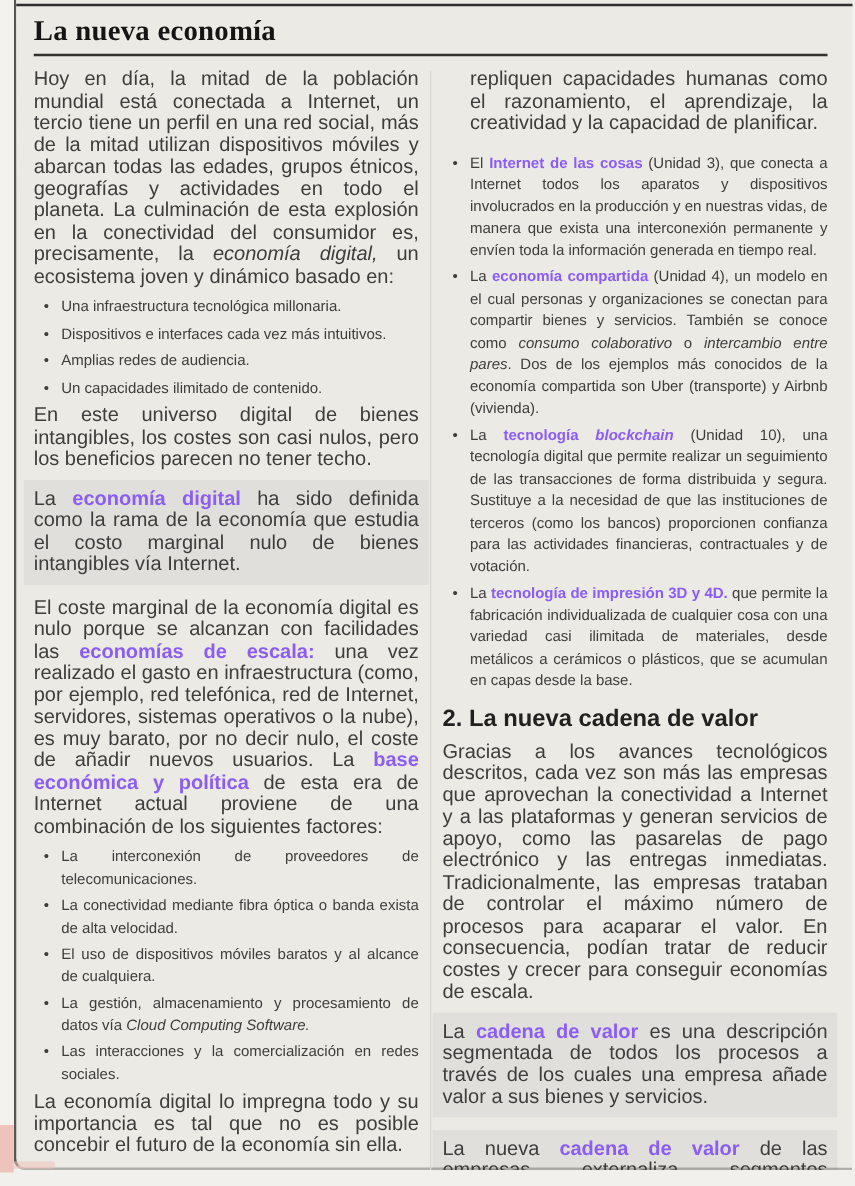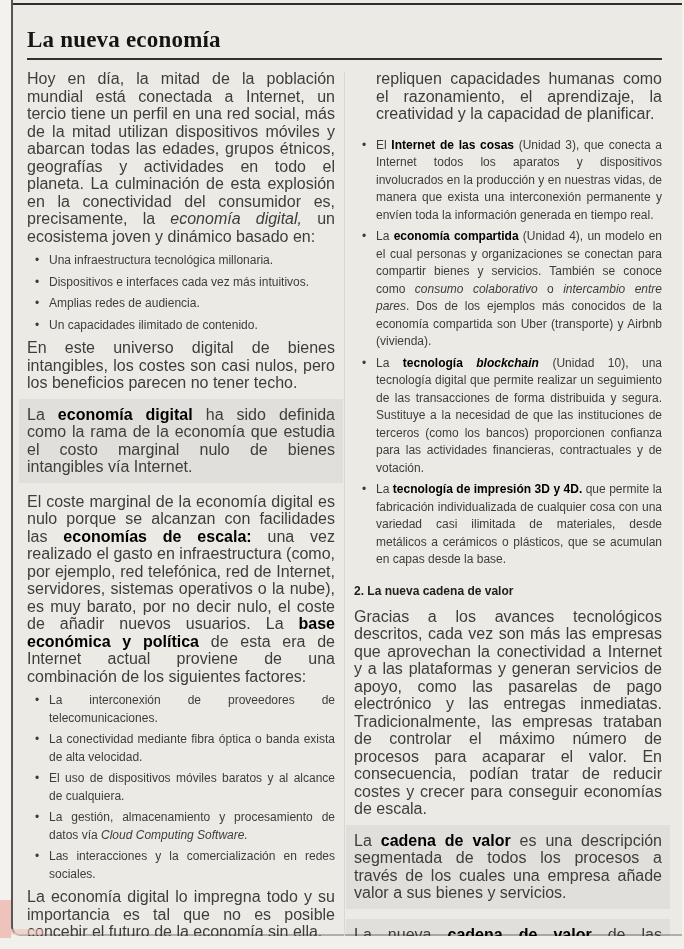--- a/index.html
+++ b/index.html
@@ -8,21 +8,21 @@
     background:var(--margin-bg,#f3f2ef);
     font-family:"Liberation Sans", sans-serif;
   }
   .content-area{
     position:absolute;left:11px;top:0;width:671px;height:936px;
     background:var(--page-bg,#ebeae5);
     border-left:2px solid rgba(62,60,58,.85);
     border-bottom:2px solid rgba(130,126,122,.55);
     border-bottom-left-radius:9px;
     box-sizing:border-box;
-    padding:15px 20px 0 14px;
+    padding:0 20px 0 14px;
   }
   .top-rule{
     position:absolute;left:0;top:3px;width:100%;height:2px;background:#2f2e2c;
   }
   .page-title{
     margin:12px 0 0 0;
     font-family:"Liberation Serif", serif;
     font-weight:bold;font-size:23px;line-height:26px;color:#161514;
     letter-spacing:.2px;
   }
@@ -32,29 +32,29 @@
   .columns{
     display:flex;margin-top:10px;align-items:stretch;
   }
   .column{flex:1 1 0;min-width:0;}
   .col-divider{flex:0 0 1px;background:#d9d7d1;margin:2px 9px 6px 9px;}
   .para{
     font-size:16px;line-height:17.5px;color:#3e3d3b;
     text-align:justify;margin:0 0 7px 0;
   }
   .para.cont{padding-left:22px;margin-bottom:14px;}
-  .b{font-weight:bold;color:#000000;}
+  .b{font-weight:bold;color:#8b5cf6;}
   .i{font-style:italic;}
   .def-box{
     font-size:16px;line-height:17.5px;color:#3e3d3b;text-align:justify;
     background:var(--defbox-bg,rgba(0,0,0,0.045));
     padding:7px 8px 7px 8px;margin:6px -8px 10px -8px;
   }
   .section-heading{
-    font-size:12px;font-weight:bold;color:#22211f;
+    font-size:19px;font-weight:bold;color:#22211f;
     margin:12px 0 7px 0;line-height:20px;
   }
   .bullet-list{margin:1px 0 5px 0;}
   .bullet-item{display:flex;margin:0 0 4px 0;}
   .bullet-dot{
     flex:0 0 22px;box-sizing:border-box;padding-left:8px;
     font-size:12px;line-height:17.5px;color:#3e3d3b;
   }
   .bullet-text{
     flex:1 1 auto;min-width:0;font-size:12px;line-height:17.5px;

